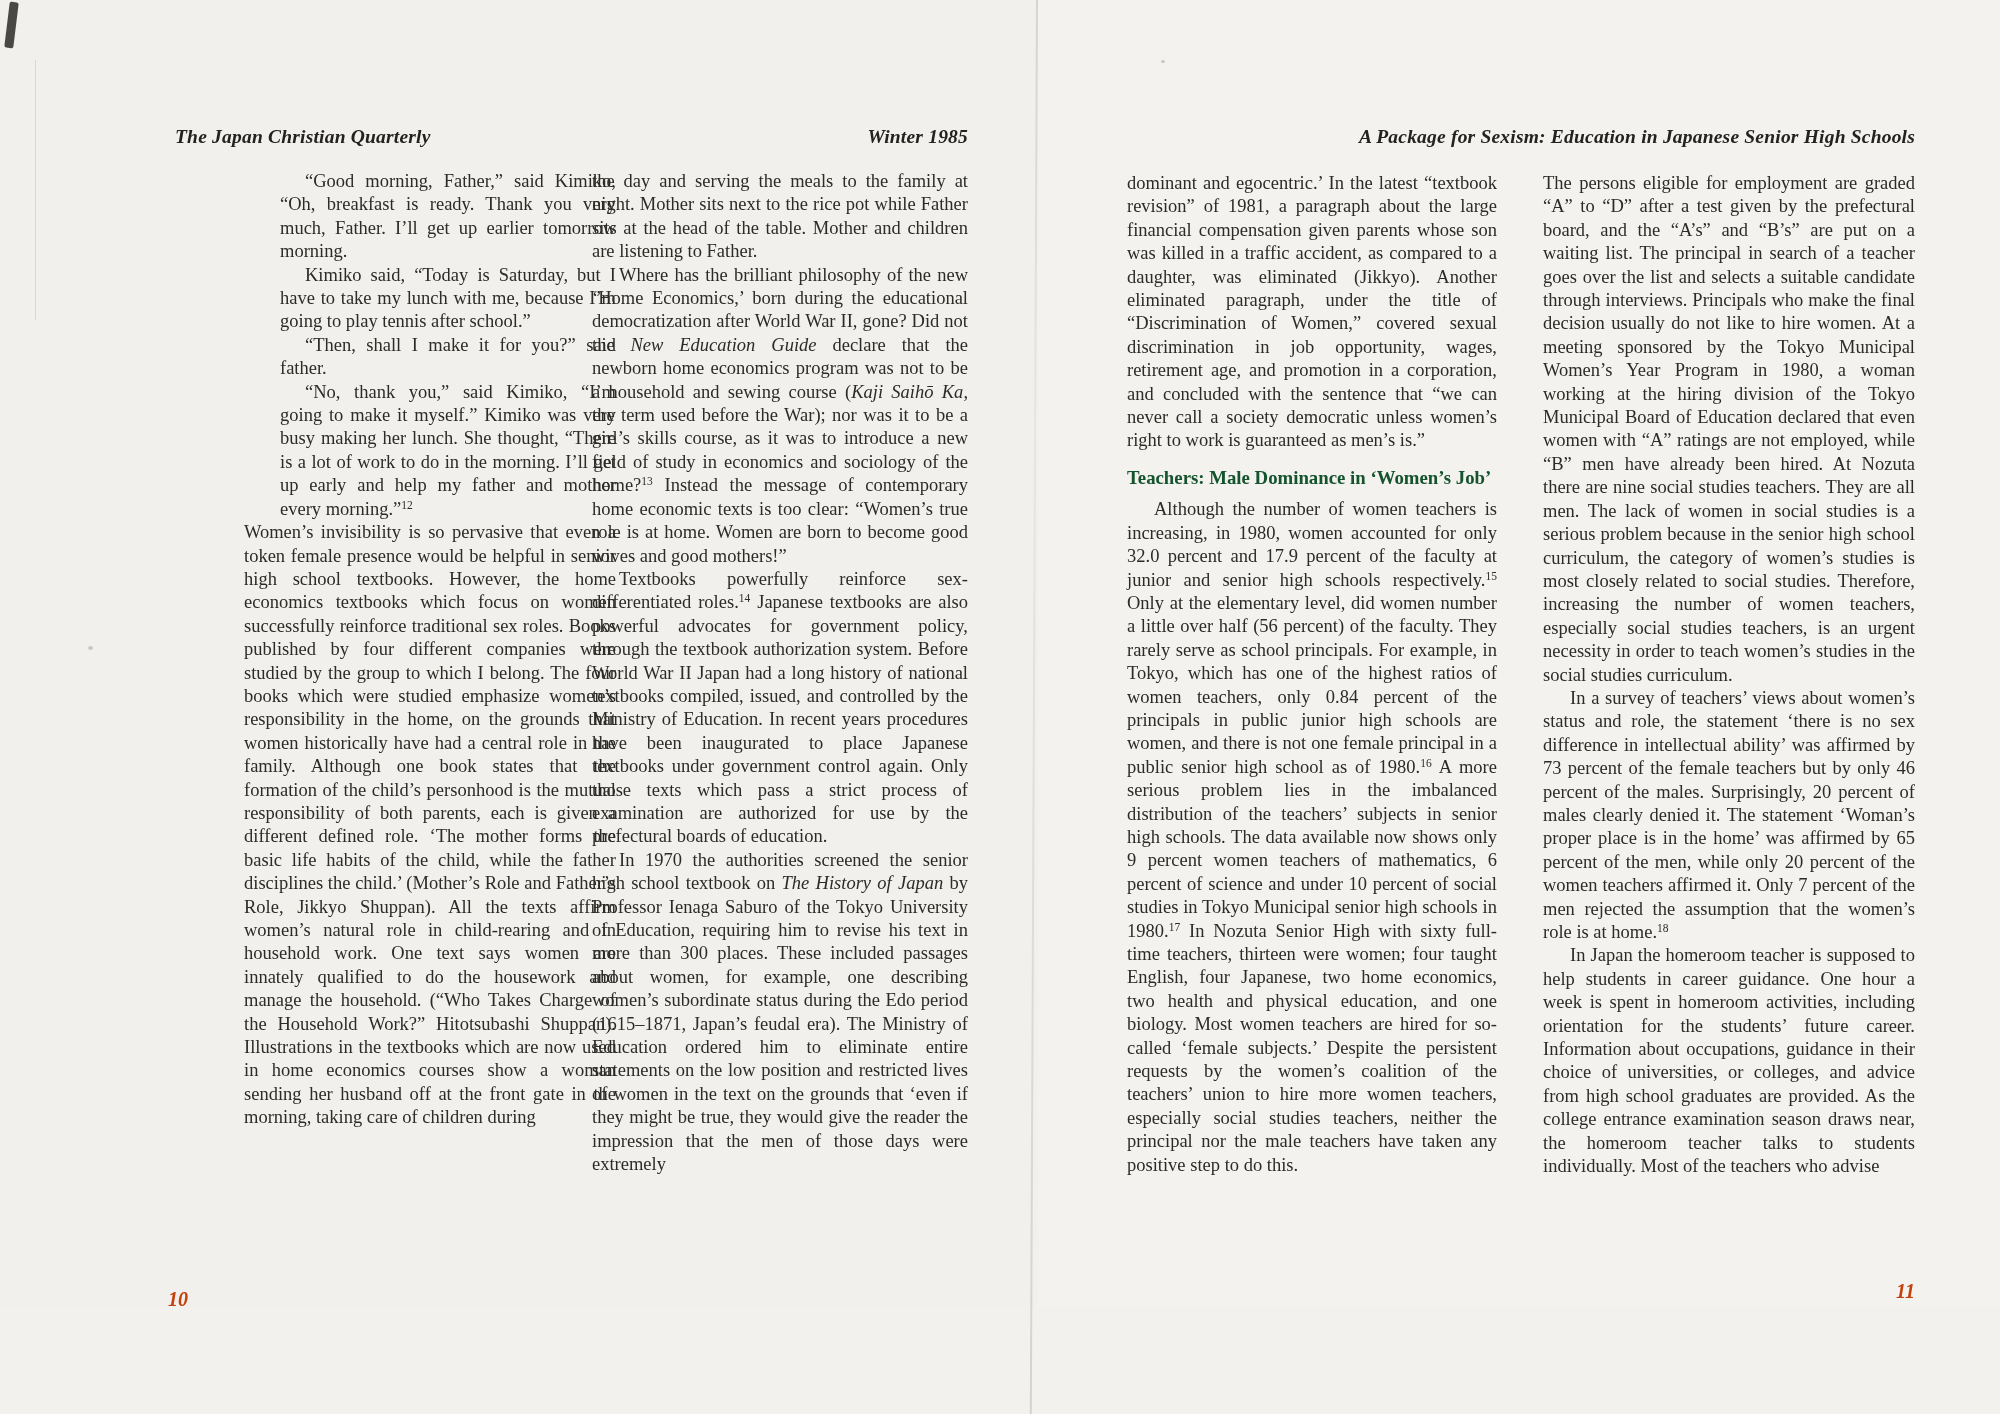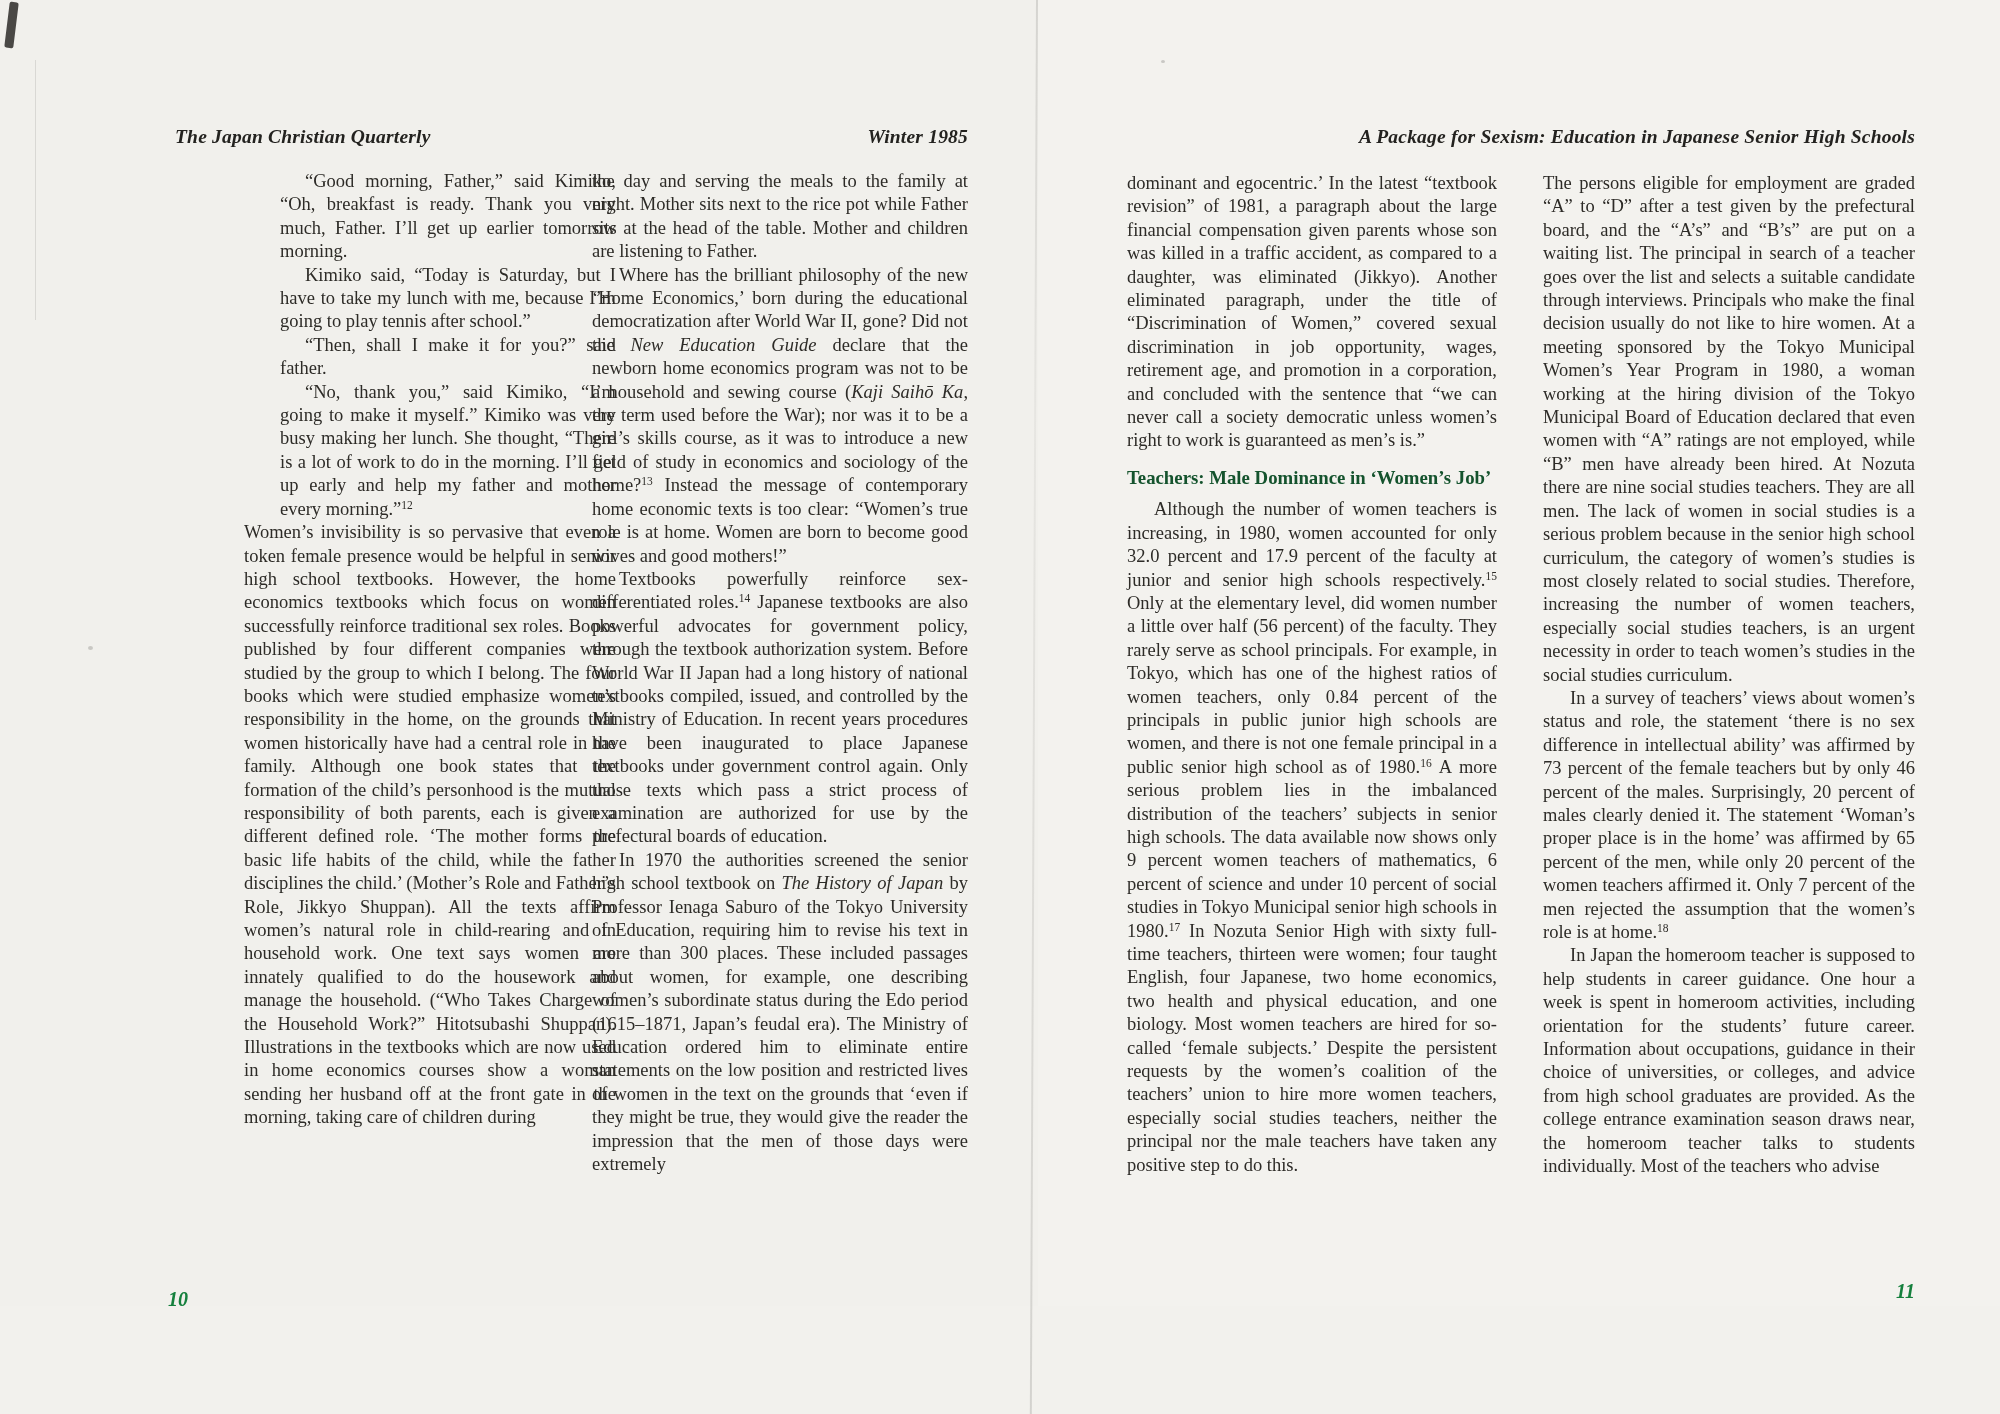--- a/index.html
+++ b/index.html
@@ -16,21 +16,21 @@
   .runhead{position:absolute;font-weight:bold;font-style:italic;font-size:19.5px;letter-spacing:.2px;color:#23221f;}
   .col{position:absolute;text-align:justify;font-size:18.5px;line-height:23.4px;}
   .col p{margin:0;text-indent:27px;}
   .col p.flush{text-indent:0;}
   .quote{margin-left:36px;}
   .quote p{text-indent:25px;}
   .subhead{font-weight:bold;text-indent:0 !important;text-align:left;
            margin:13px 0 9px 0 !important;font-size:18.8px;color:#14532d;}
   .it{font-style:italic;}
   .sup{font-size:11.5px;position:relative;top:-6px;line-height:0;}
-  .pagenum{position:absolute;font-weight:bold;font-style:italic;font-size:20px;color:#15803d;}
+  .pagenum{position:absolute;font-weight:bold;font-style:italic;font-size:20px;color:#c2410c;}
 
   
   .gutter{position:absolute;left:1036px;top:0;width:2px;height:1414px;
     background:linear-gradient(180deg,#b9b8b4,#dcdbd7 30%,#c6c5c1 70%,#b5b4b0);
     opacity:.5;transform:rotate(.25deg);transform-origin:top center;}
   .corner-mark{position:absolute;left:7px;top:2px;width:9px;height:46px;background:#201e1c;
     transform:rotate(7deg);border-radius:2px;opacity:.8;}
   .edge-line{position:absolute;left:35px;top:60px;width:1px;height:260px;background:#d3d2ce;opacity:.8;}
   .speck{position:absolute;background:#c9c8c4;border-radius:50%;}
 </style>

